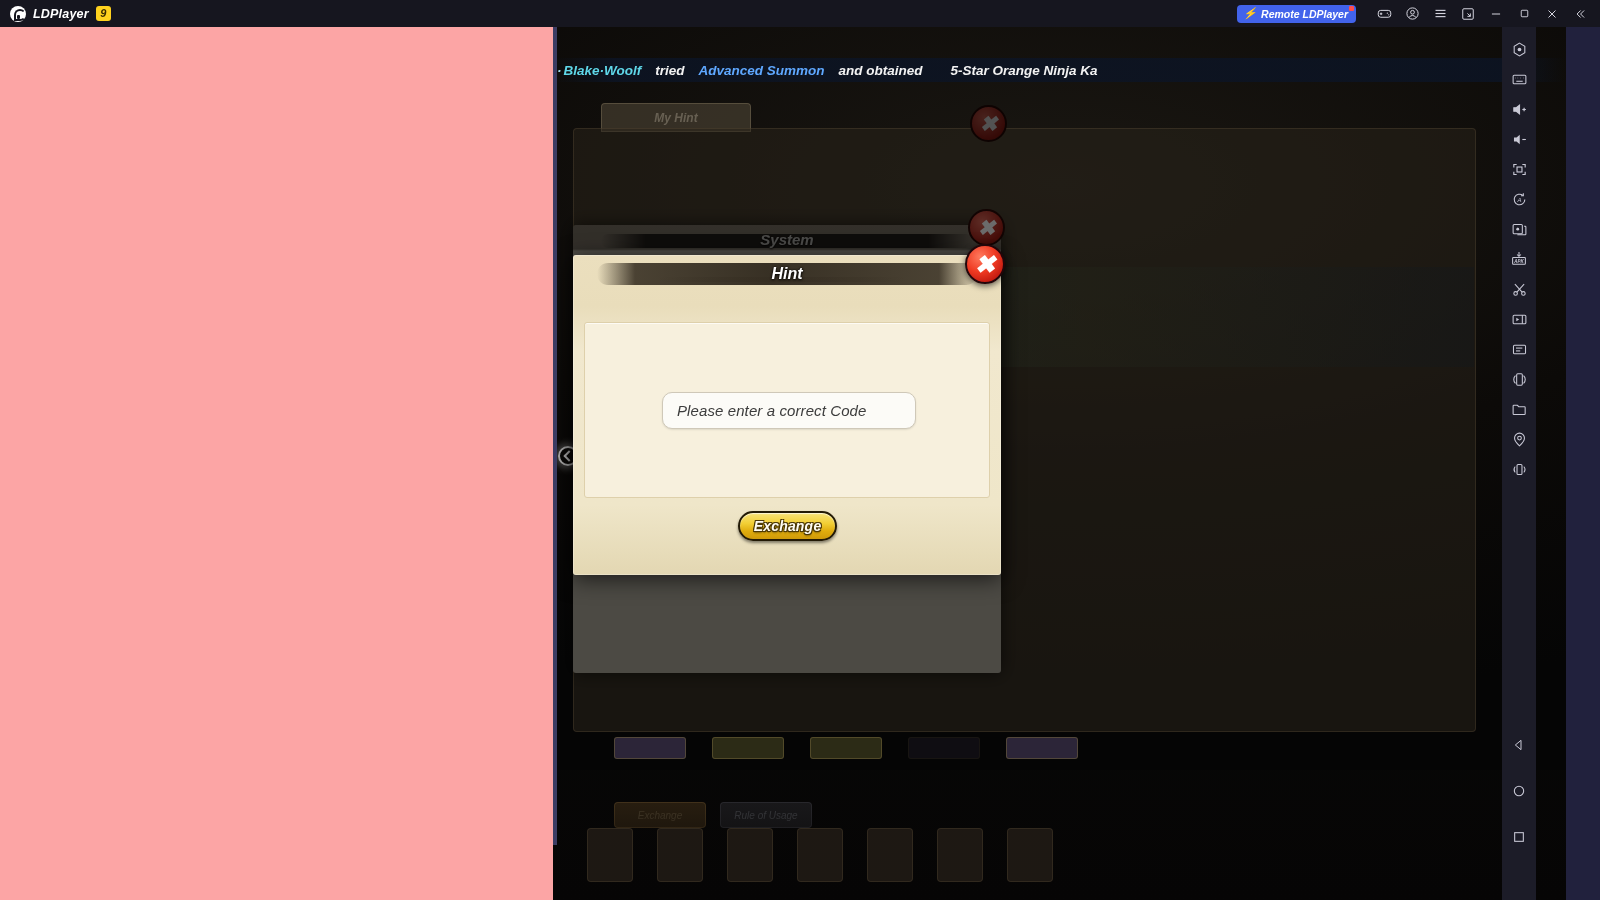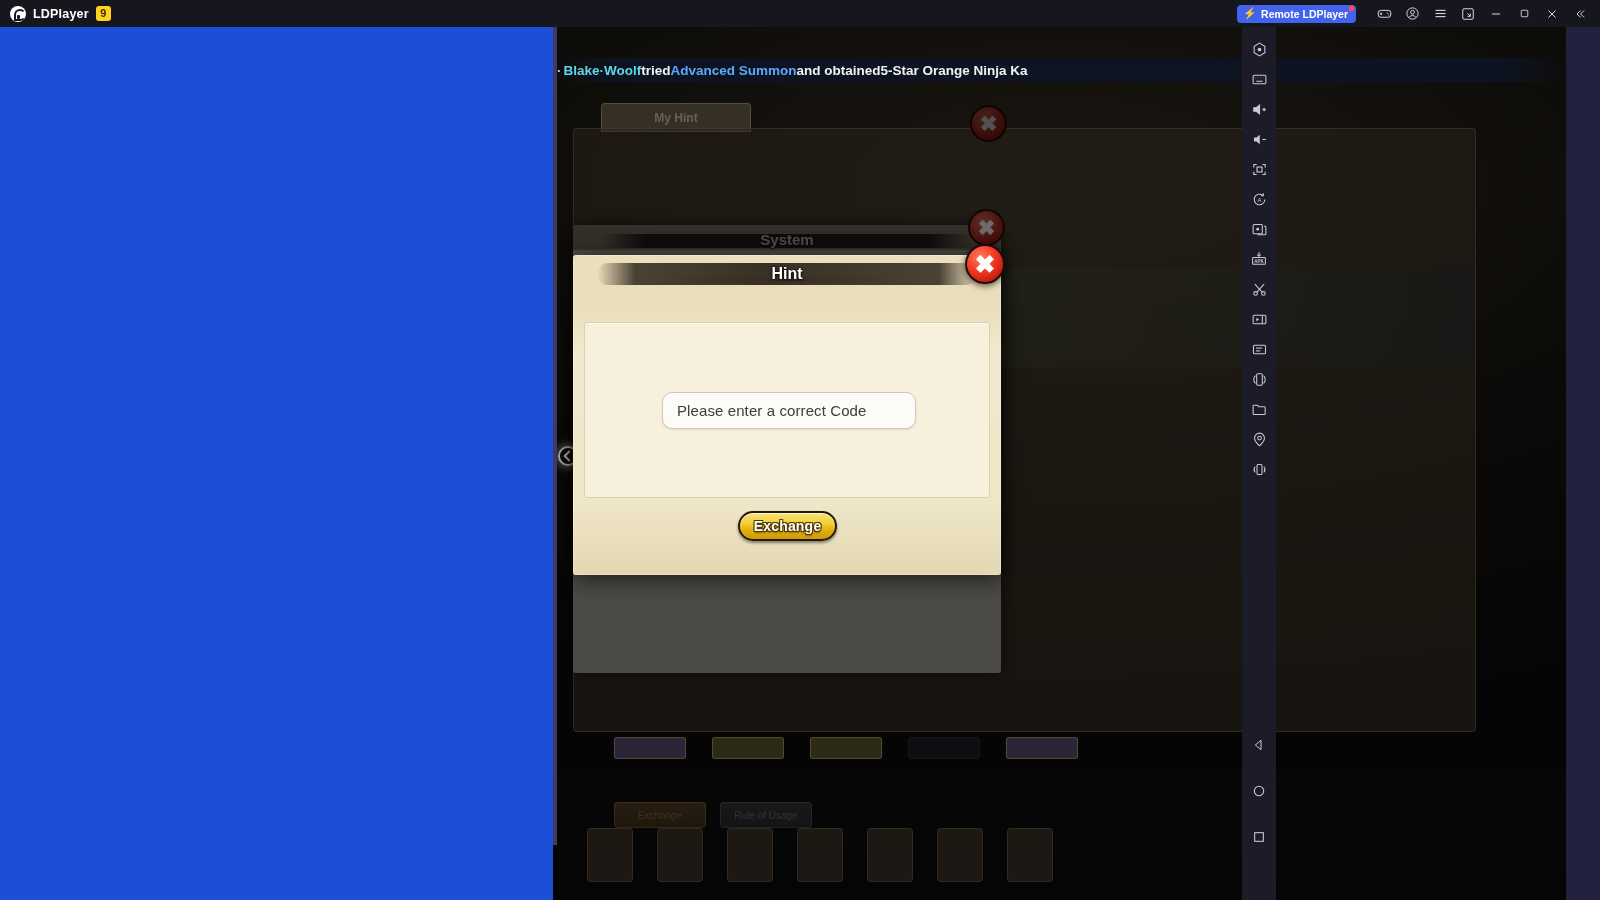--- a/index.html
+++ b/index.html
@@ -5,22 +5,23 @@
 <style>
   * { box-sizing: border-box; margin: 0; padding: 0; }
   html, body {
     width: 1600px; height: 900px; overflow: hidden;
     background: #21213d;
     font-family: "Liberation Sans", sans-serif;
   }
 
   
   #app {
-    position: relative; width: 1276px; height: 900px;
-    background: #1d4ed8;
+    position: relative; width: 1536px; height: 900px;
+    background: #fca5a5;
+    font-style: italic;
   }
 
   
   #titlebar {
     position: absolute; left: 0; top: 0; width: 1600px; height: 27px;
     background: #16161f;
     display: flex; align-items: center;
     z-index: 40;
   }
   .brand { display: flex; align-items: center; gap: 7px; padding-left: 10px; }
@@ -108,21 +109,21 @@
   }
   .bg-ticker {
     position: absolute; left: 0; top: 31px; width: 100%; height: 24px;
     background: linear-gradient(90deg, rgba(10,16,28,.0) 0%, rgba(12,20,36,.85) 6%, rgba(12,20,36,.85) 94%, rgba(10,16,28,0) 100%);
     display: flex; align-items: center; white-space: nowrap;
     font-size: 13.5px; font-weight: bold; overflow: hidden;
     padding-left: 4px;
   }
   .tk-dot { color: #9ad8e8; margin-right: 2px; }
   .tk-name { color: #5fd7e8; text-align: right; }
-  .tk-plain { color: #f2f2f2; margin: 0 0; }
+  .tk-plain { color: #f2f2f2; margin: 0 14px; }
   .tk-link { color: #5fa8ff; text-align: center; }
 
   
   .bg-panel {
     position: absolute; left: 20px; top: 101px; width: 903px; height: 604px;
     background: rgba(40,34,26,.55);
     border: 1px solid rgba(120,100,70,.25);
     border-radius: 4px;
   }
   .bg-tab {

